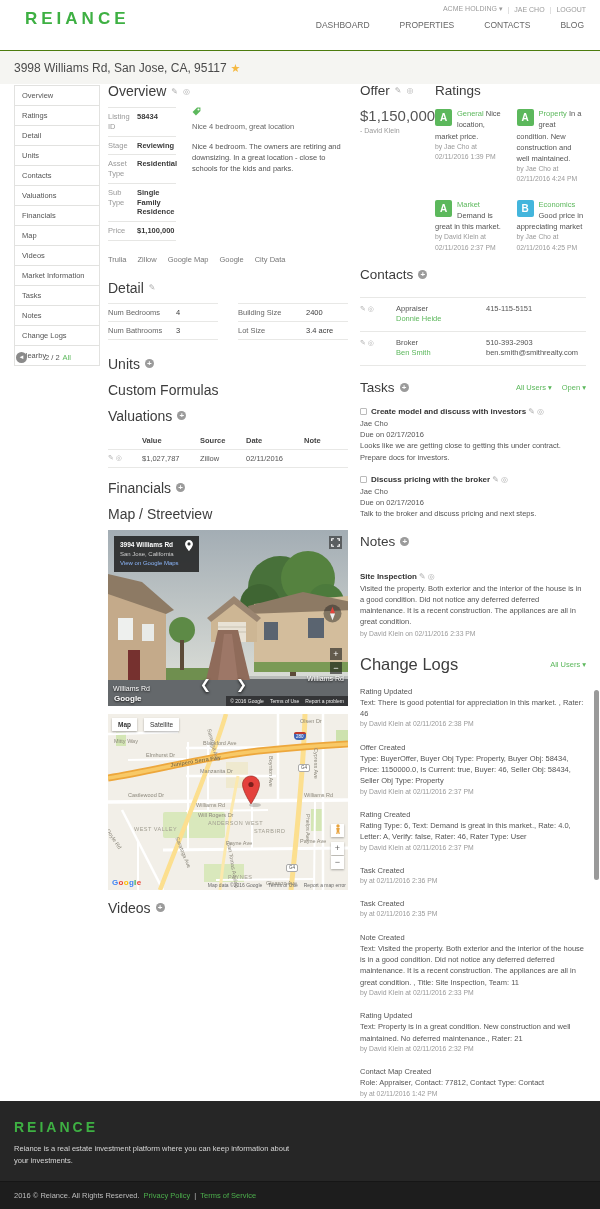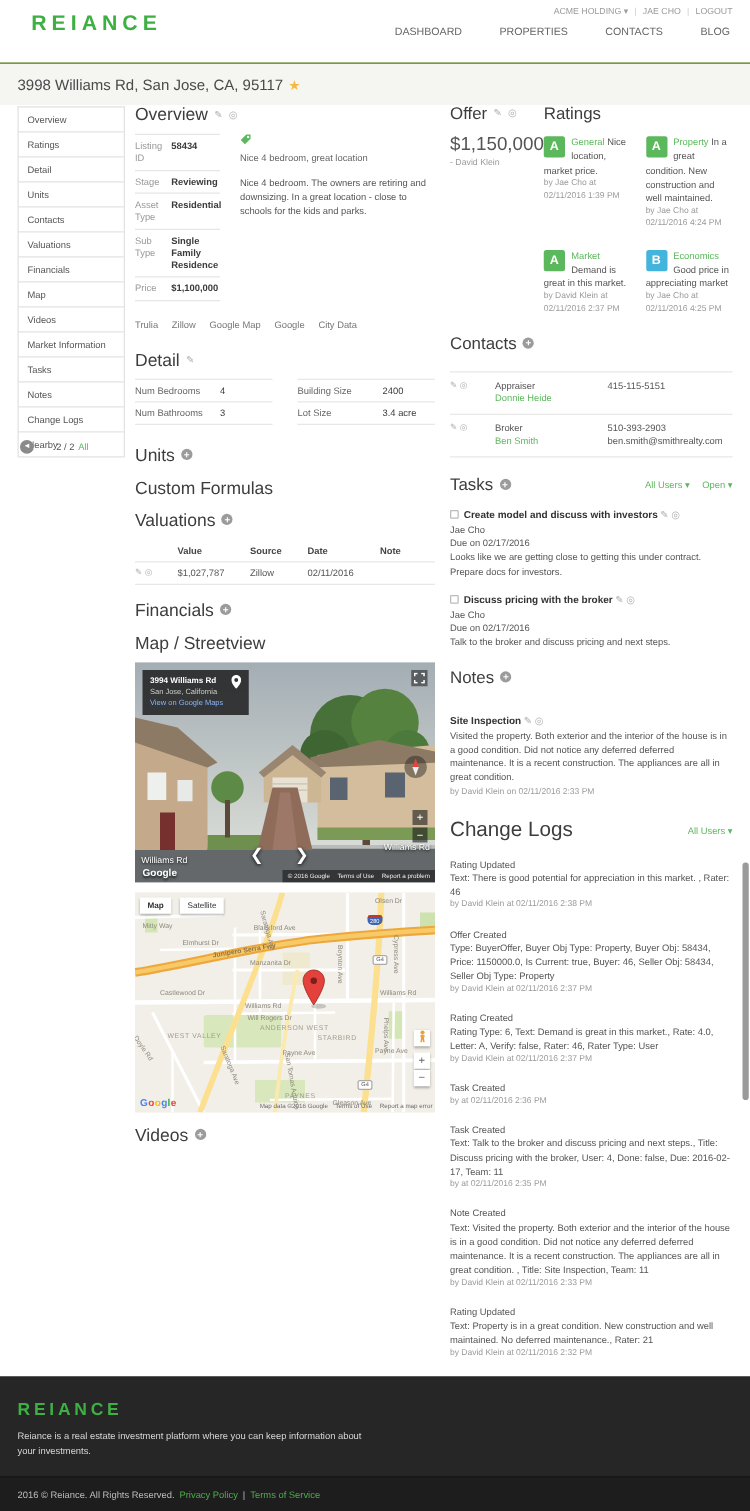--- a/index.html
+++ b/index.html
@@ -598,21 +598,20 @@
         <div class="log-title">Rating Created</div>
         <div class="log-text">Rating Type: 6, Text: Demand is great in this market., Rate: 4.0, Letter: A, Verify: false, Rater: 46, Rater Type: User</div>
         <div class="log-by">by David Klein at 02/11/2016 2:37 PM</div>
       </div>
       <div class="log-entry">
         <div class="log-title">Task Created</div>
         <div class="log-by">by at 02/11/2016 2:36 PM</div>
       </div>
       <div class="log-entry">
         <div class="log-title">Task Created</div>
-        <div class="log-text">Text: Talk to the broker and discuss pricing and next steps., Title: Discuss pricing with the broker, User: 4, Done: false, Due: 2016-02-17, Team: 11</div>
         <div class="log-by">by at 02/11/2016 2:35 PM</div>
       </div>
       <div class="log-entry">
         <div class="log-title">Note Created</div>
         <div class="log-text">Text: Visited the property. Both exterior and the interior of the house is in a good condition. Did not notice any deferred deferred maintenance. It is a recent construction. The appliances are all in great condition. , Title: Site Inspection, Team: 11</div>
         <div class="log-by">by David Klein at 02/11/2016 2:33 PM</div>
       </div>
       <div class="log-entry">
         <div class="log-title">Rating Updated</div>
         <div class="log-text">Text: Property is in a great condition. New construction and well maintained. No deferred maintenance., Rater: 21</div>

